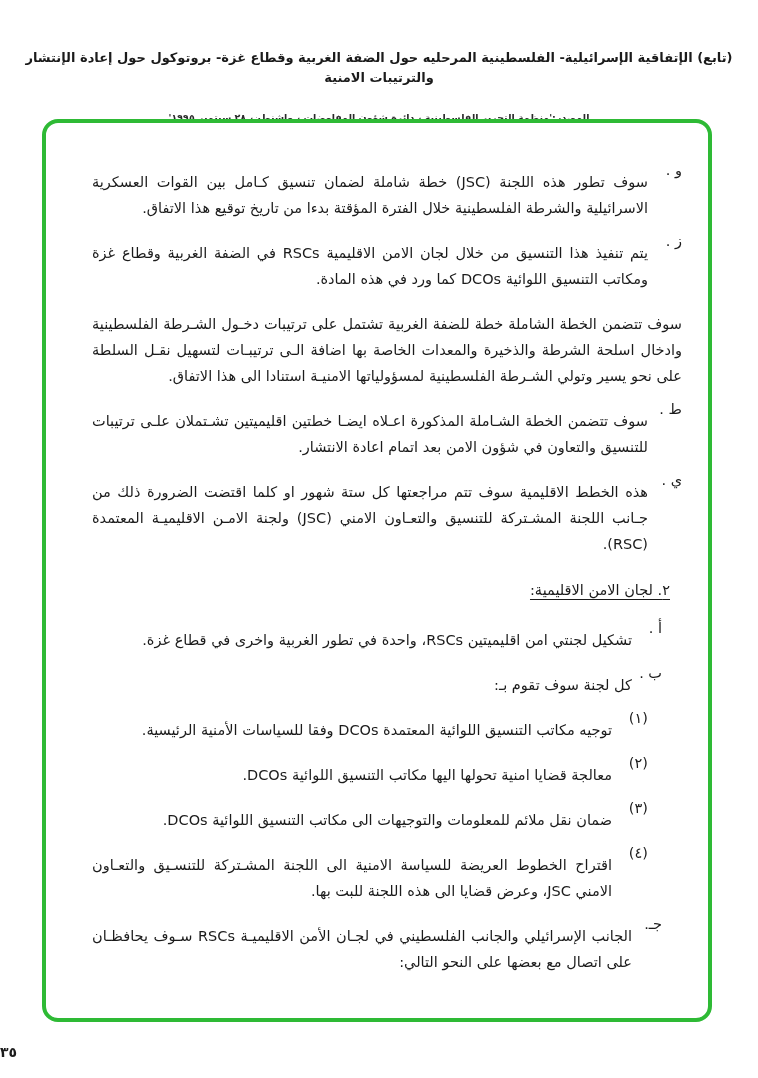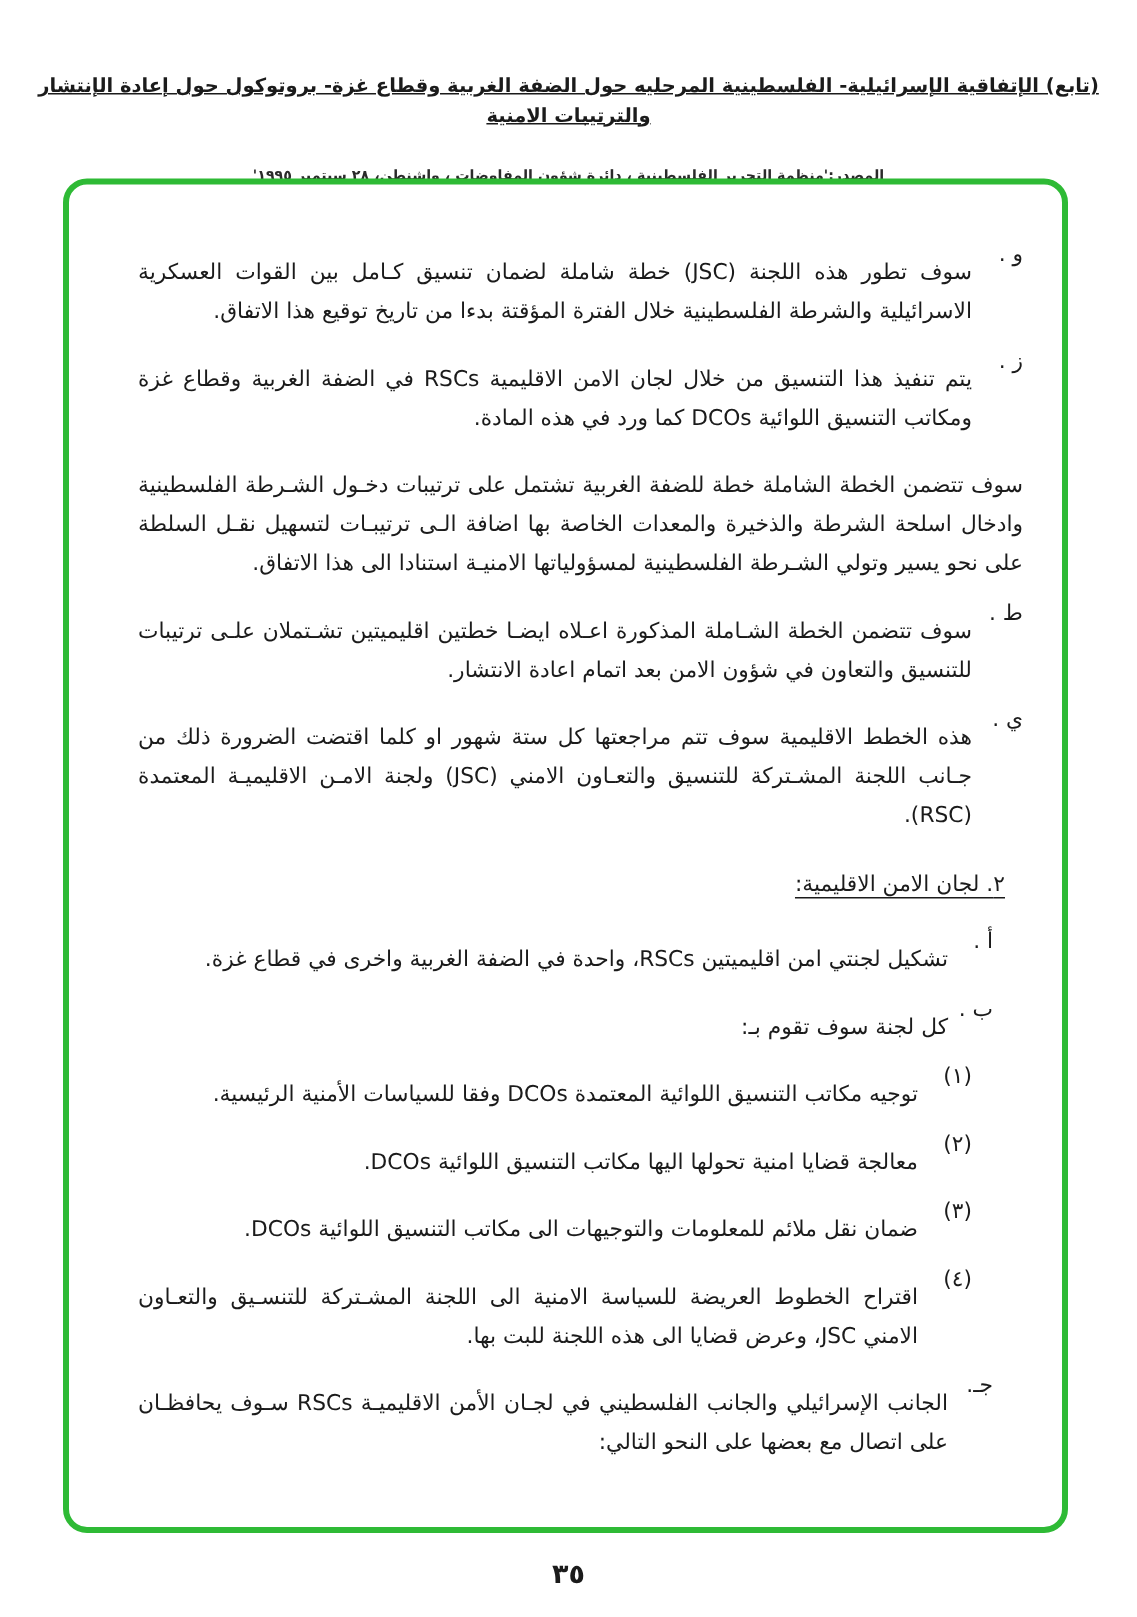--- a/index.html
+++ b/index.html
@@ -17,21 +17,20 @@
   }
 
   
   .doc-header {
     position: absolute;
     top: 48px;
     left: 20px;
     right: 20px;
     text-align: center;
     direction: rtl;
-    text-decoration: underline;
   }
   .doc-title {
     font-size: 13px;
     font-weight: 700;
     letter-spacing: 0.2px;
     line-height: 1.5;
   }
   .doc-source {
     margin-top: 25px;
     font-size: 9.5px;
@@ -89,22 +88,22 @@
     text-decoration: underline;
     text-underline-offset: 4px;
   }
 
   
   .page-number {
     position: absolute;
     bottom: 18px;
     left: 0;
     right: 0;
-    text-align: center;
-    font-size: 18px;
+    text-align: left;
+    font-size: 14px;
     font-weight: 700;
   }
 </style>
 </head>
 <body>
 
 <header class="doc-header">
   <div class="doc-title">(تابع) الإتفاقية الإسرائيلية- الفلسطينية المرحليه حول الضفة الغربية وقطاع غزة- بروتوكول حول إعادة الإنتشار والترتيبات الامنية</div>
   <div class="doc-source">المصدر:'منظمة التحرير الفلسطينية ، دائرة شؤون المفاوضات ، واشنطن، ٢٨ سبتمبر ١٩٩٥'</div>
 </header>
@@ -135,21 +134,21 @@
       <span class="marker">ي .</span>
       <div class="clause-text">هذه الخطط الاقليمية سوف تتم مراجعتها كل ستة شهور او كلما اقتضت الضرورة ذلك من جـانب اللجنة المشـتركة للتنسيق والتعـاون الامني (JSC) ولجنة الامـن الاقليميـة المعتمدة (RSC).</div>
     </div>
 
     <div class="section-heading">
       <span class="underlined">٢.  لجان الامن الاقليمية:</span>
     </div>
 
     <div class="clause level-2">
       <span class="marker">أ .</span>
-      <div class="clause-text">تشكيل لجنتي امن اقليميتين RSCs، واحدة في الضفة الغربية واخرى في قطاع غزة.</div>
+      <div class="clause-text">تشكيل لجنتي امن اقليميتين RSCs، واحدة في تطور الغربية واخرى في قطاع غزة.</div>
     </div>
 
     <div class="clause level-2">
       <span class="marker">ب .</span>
       <div class="clause-text">كل لجنة سوف تقوم بـ:</div>
     </div>
 
     <div class="clause level-3">
       <span class="marker">(١)</span>
       <div class="clause-text">توجيه مكاتب التنسيق اللوائية المعتمدة DCOs وفقا للسياسات الأمنية الرئيسية.</div>

